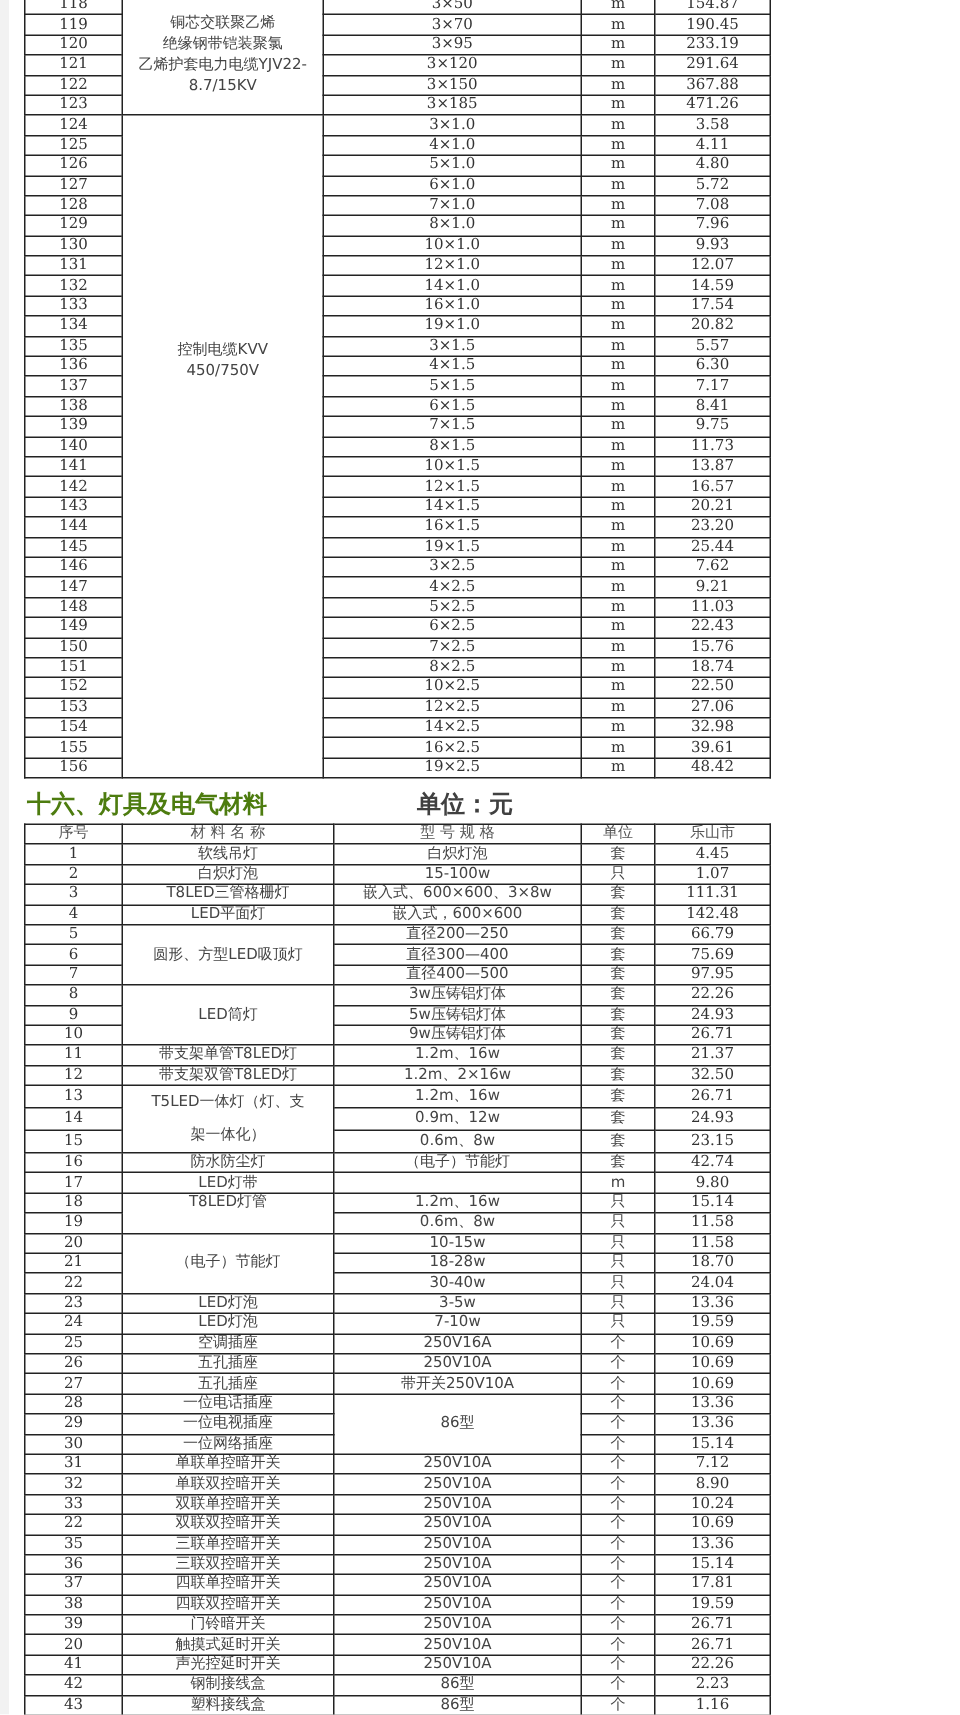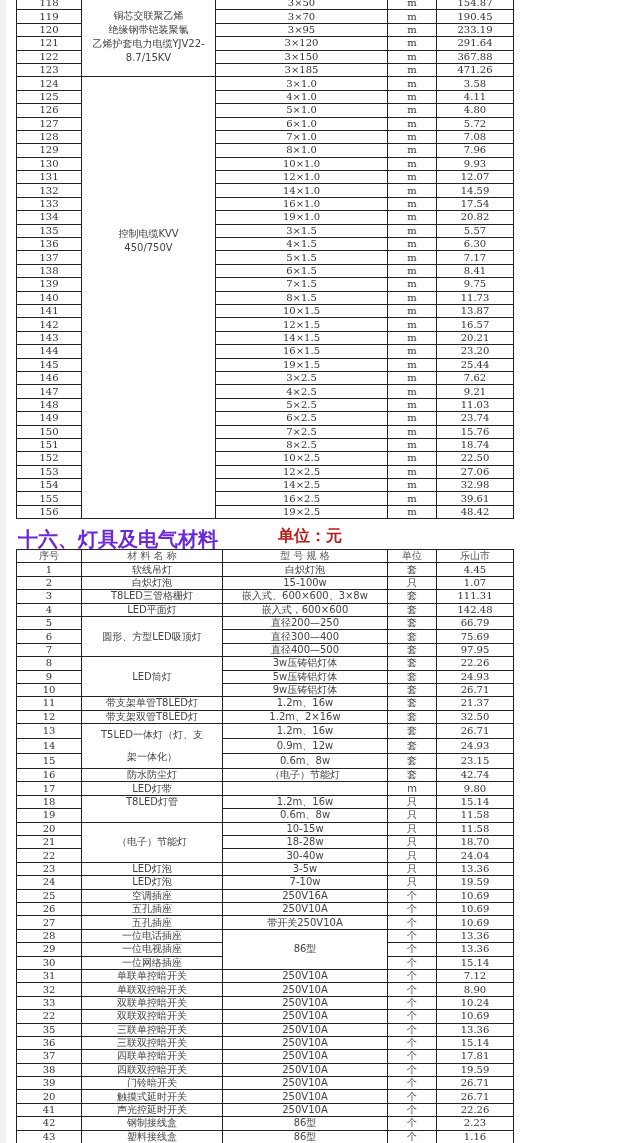--- a/index.html
+++ b/index.html
@@ -8,23 +8,23 @@
   .page { position:absolute; left:0; top:0; width:640px; }
   .leftshade { position:absolute; left:0; top:0; width:6px; height:1143px; background:#f2f2f2; }
   table { border-collapse:collapse; table-layout:fixed; position:absolute; left:16px; }
   td { border:1px solid #222; text-align:center; vertical-align:middle; padding:0;
        font-size:10px; line-height:12px; height:12.4px; white-space:nowrap; overflow:hidden; }
   td.name { white-space:normal; font-family:"DejaVu Sans","Liberation Sans",sans-serif; font-size:10px; line-height:14px; color:#444; }
   td.zh { font-family:"DejaVu Sans","Liberation Sans",sans-serif; color:#444; }
   #t1 { top:-4px; }
   #t2 { top:549px; }
   .section-title { position:absolute; top:526px; left:18px; font-family:"DejaVu Sans","Liberation Sans",sans-serif;
-       font-weight:bold; font-size:20px; color:#6d28d9; letter-spacing:0px; }
+       font-weight:bold; font-size:16px; color:#4d7c0f; letter-spacing:0px; }
   .section-unit { position:absolute; top:526px; left:278px; font-family:"DejaVu Sans","Liberation Sans",sans-serif;
-       font-weight:bold; font-size:16px; color:#b91c1c; }
+       font-weight:bold; font-size:16px; color:#404040; }
   .hdr td { font-family:"DejaVu Sans","Liberation Sans",sans-serif; color:#555;margin-top:28px; }
 </style>
 </head>
 <body>
 
 <div class="leftshade"></div>
 
 <div class="page">
 
   <table id="t1">
@@ -228,21 +228,21 @@
         <tr>
           <td>148</td>
           <td>5×2.5</td>
           <td>m</td>
           <td>11.03</td>
         </tr>
         <tr>
           <td>149</td>
           <td>6×2.5</td>
           <td>m</td>
-          <td>23.74</td>
+          <td>22.43</td>
         </tr>
         <tr>
           <td>150</td>
           <td>7×2.5</td>
           <td>m</td>
           <td>15.76</td>
         </tr>
         <tr>
           <td>151</td>
           <td>8×2.5</td>

